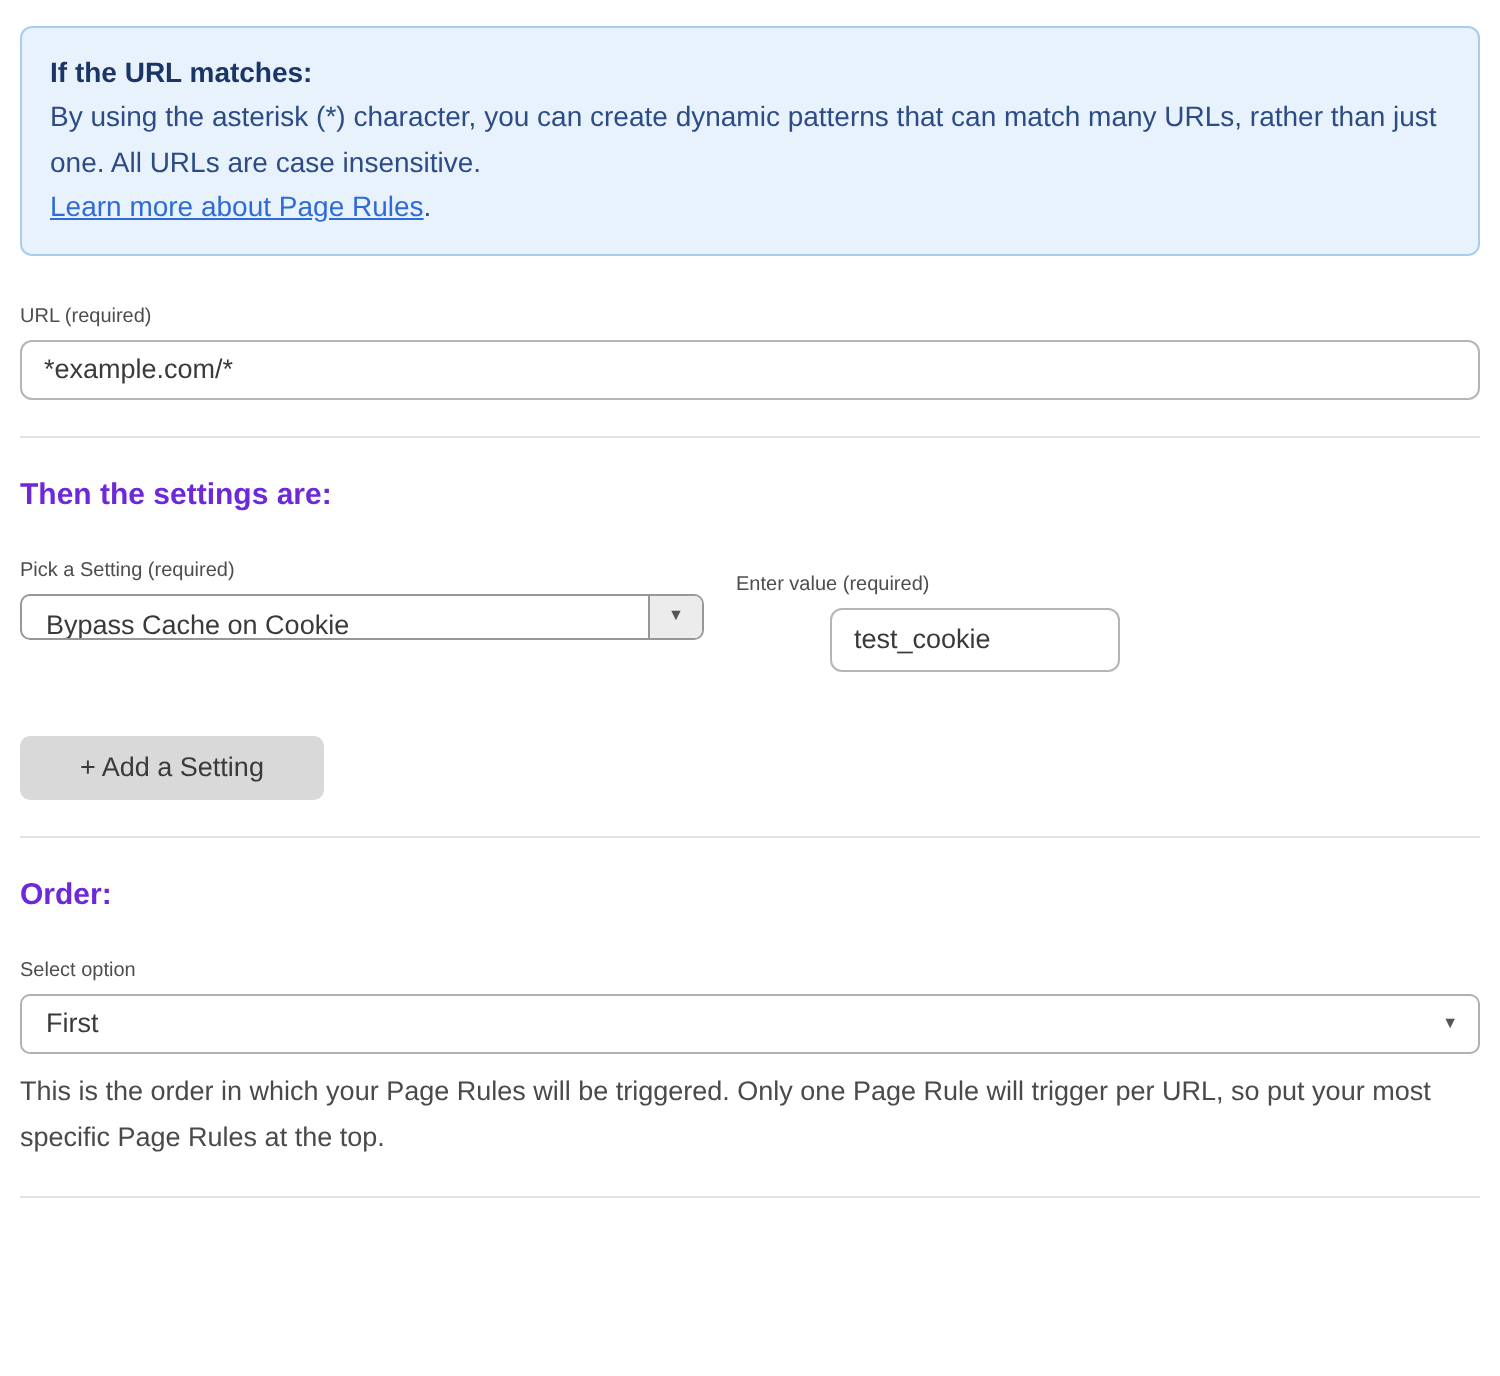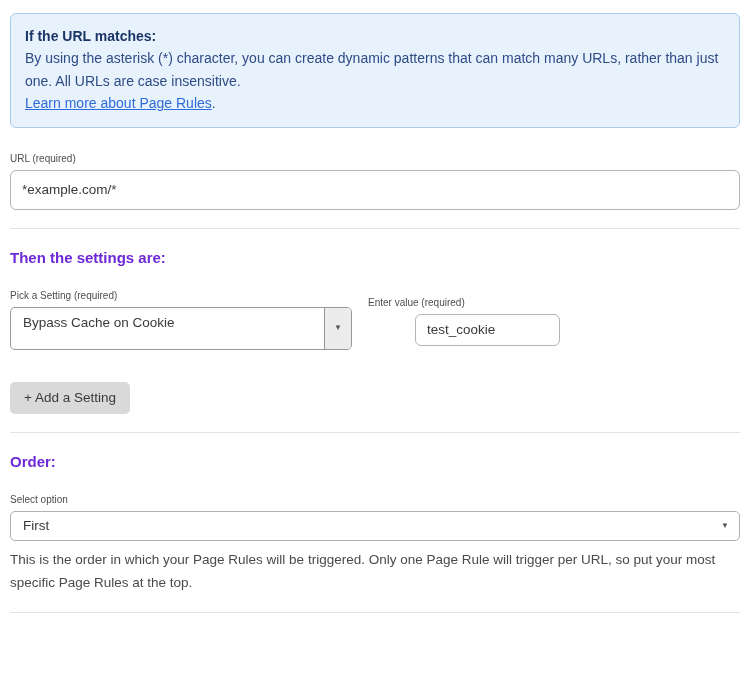--- a/index.html
+++ b/index.html
@@ -44,21 +44,21 @@
   .field-label {
     font-size: 10px;
     color: #4d4d4d;
     display: block;
     margin-bottom: 6px;
   }
 
   .text-input {
     display: block;
     width: 100%;
-    height: 40px;
+    height: 30px;
     border: 1px solid #b5b5b5;
     border-radius: 6px;
     padding: 0 11px;
     font-size: 13.5px;
     color: #3a3a3a;
     font-family: inherit;
     background: #fff;
     outline: none;
   }
 
@@ -82,21 +82,21 @@
   }
 
   .settings-row { display: flex; align-items: flex-start; }
   .setting-col { width: 342px; }
   .value-col { margin-left: 16px; padding-top: 7px; }
 
   .custom-select {
     display: flex;
     align-items: stretch;
     width: 342px;
-    height: 43px;
+    height: 23px;
     border: 1px solid #979797;
     border-radius: 5px;
     background: #fff;
     cursor: pointer;
     overflow: hidden;
   }
   .custom-select .select-value {
     flex: 1;
     font-size: 13.5px;
     color: #3a3a3a;
@@ -125,21 +125,21 @@
     border: none;
     border-radius: 5px;
     font-size: 13.5px;
     font-family: inherit;
     padding: 8px 16px;
     cursor: pointer;
     color: #3a3a3a;
     background: #d9d9d9;
     line-height: 1.1;
   }
-  .btn-add { margin-top: 32px; padding: 9px 14px; }
+  .btn-add { margin-top: 32px; padding: 9px 30px; }
 
   .order-select-wrap { position: relative; margin-bottom: 8px; }
   .order-select {
     width: 100%;
     height: 30px;
     border: 1px solid #b0b0b0;
     border-radius: 5px;
     background: #fff;
     font-size: 13.5px;
     color: #3a3a3a;

